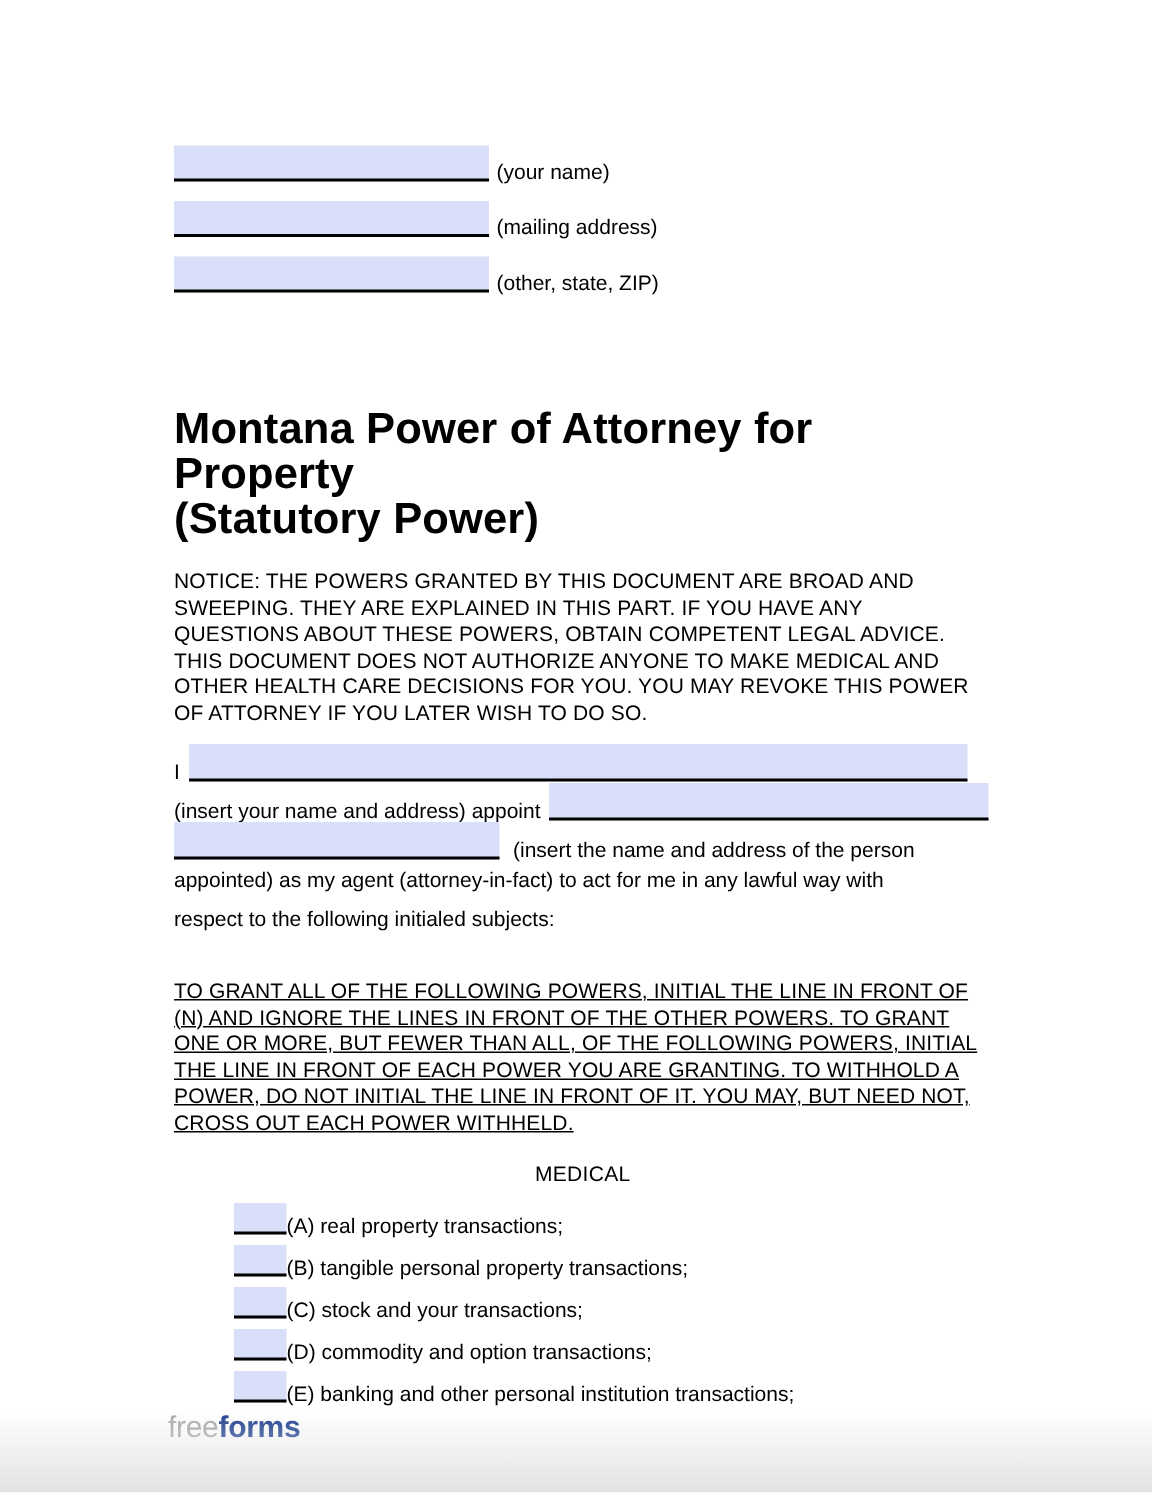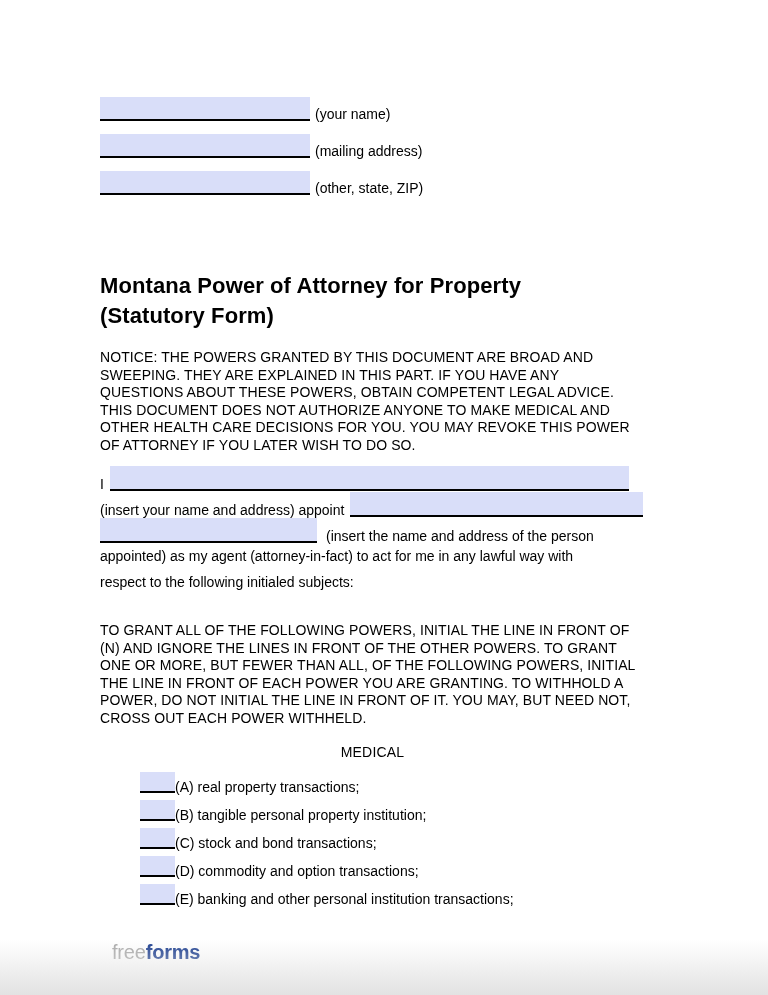--- a/index.html
+++ b/index.html
@@ -6,21 +6,21 @@
   body {
     width: 768px; height: 995px;
     background: #ffffff;
     font-family: "Liberation Sans", sans-serif;
     color: #000;
     position: relative;
     overflow: hidden;
   }
   .content {
     position: absolute;
-    left: 100px; top: 0;
+    left: 116px; top: 0;
     width: 545px;
   }
   
   .fields-block { padding-top: 95px; }
   .field-row {
     display: flex;
     align-items: flex-end;
     height: 26px;
     margin-bottom: 11px;
   }
@@ -34,33 +34,33 @@
   }
   .field-label {
     font-size: 14px;
     margin-left: 5px;
     margin-bottom: -1px;
     white-space: nowrap;
   }
   
   .doc-title {
     margin-top: 76px;
-    font-size: 22px;
+    font-size: 29px;
     font-weight: bold;
     line-height: 30px;
     letter-spacing: 0.1px;
   }
   
   .para {
     font-size: 14px;
     line-height: 17.5px;
     letter-spacing: 0.1px;
   }
   .notice-para { margin-top: 18px; }
-  .grant-para { margin-top: 27px; }
+  .grant-para { margin-top: 27px; text-decoration: underline; }
   
   .appoint-block { margin-top: 11px; }
   .appoint-row {
     display: flex;
     align-items: flex-end;
     height: 26px;
     font-size: 14px;
   }
   .appoint-text-row {
     font-size: 14px;
@@ -134,21 +134,21 @@
       <span class="field-label">(mailing address)</span>
     </div>
     <div class="field-row">
       <div class="field-blank"></div>
       <span class="field-label">(other, state, ZIP)</span>
     </div>
   </div>
 
   <div class="doc-title">
     <div>Montana Power of Attorney for Property</div>
-    <div>(Statutory Form)</div>
+    <div>(Statutory Power)</div>
   </div>
 
   <div class="para notice-para">NOTICE: THE POWERS GRANTED BY THIS DOCUMENT ARE BROAD AND SWEEPING. THEY ARE EXPLAINED IN THIS PART. IF YOU HAVE ANY QUESTIONS ABOUT THESE POWERS, OBTAIN COMPETENT LEGAL ADVICE. THIS DOCUMENT DOES NOT AUTHORIZE ANYONE TO MAKE MEDICAL AND OTHER HEALTH CARE DECISIONS FOR YOU. YOU MAY REVOKE THIS POWER OF ATTORNEY IF YOU LATER WISH TO DO SO.</div>
 
   <div class="appoint-block">
     <div class="appoint-row">
       <span class="lead">I</span>
       <div class="inline-blank blank-grow" style="margin-left:6px; margin-right:16px;"></div>
     </div>
     <div class="appoint-row">
@@ -167,25 +167,25 @@
 
   <div class="initial-heading">MEDICAL</div>
 
   <div class="powers-list">
     <div class="power-row">
       <div class="power-blank"></div>
       <span class="power-label">(A) real property transactions;</span>
     </div>
     <div class="power-row">
       <div class="power-blank"></div>
-      <span class="power-label">(B) tangible personal property institution;</span>
-    </div>
-    <div class="power-row">
-      <div class="power-blank"></div>
-      <span class="power-label">(C) stock and bond transactions;</span>
+      <span class="power-label">(B) tangible personal property transactions;</span>
+    </div>
+    <div class="power-row">
+      <div class="power-blank"></div>
+      <span class="power-label">(C) stock and your transactions;</span>
     </div>
     <div class="power-row">
       <div class="power-blank"></div>
       <span class="power-label">(D) commodity and option transactions;</span>
     </div>
     <div class="power-row">
       <div class="power-blank"></div>
       <span class="power-label">(E) banking and other personal institution transactions;</span>
     </div>
   </div>

